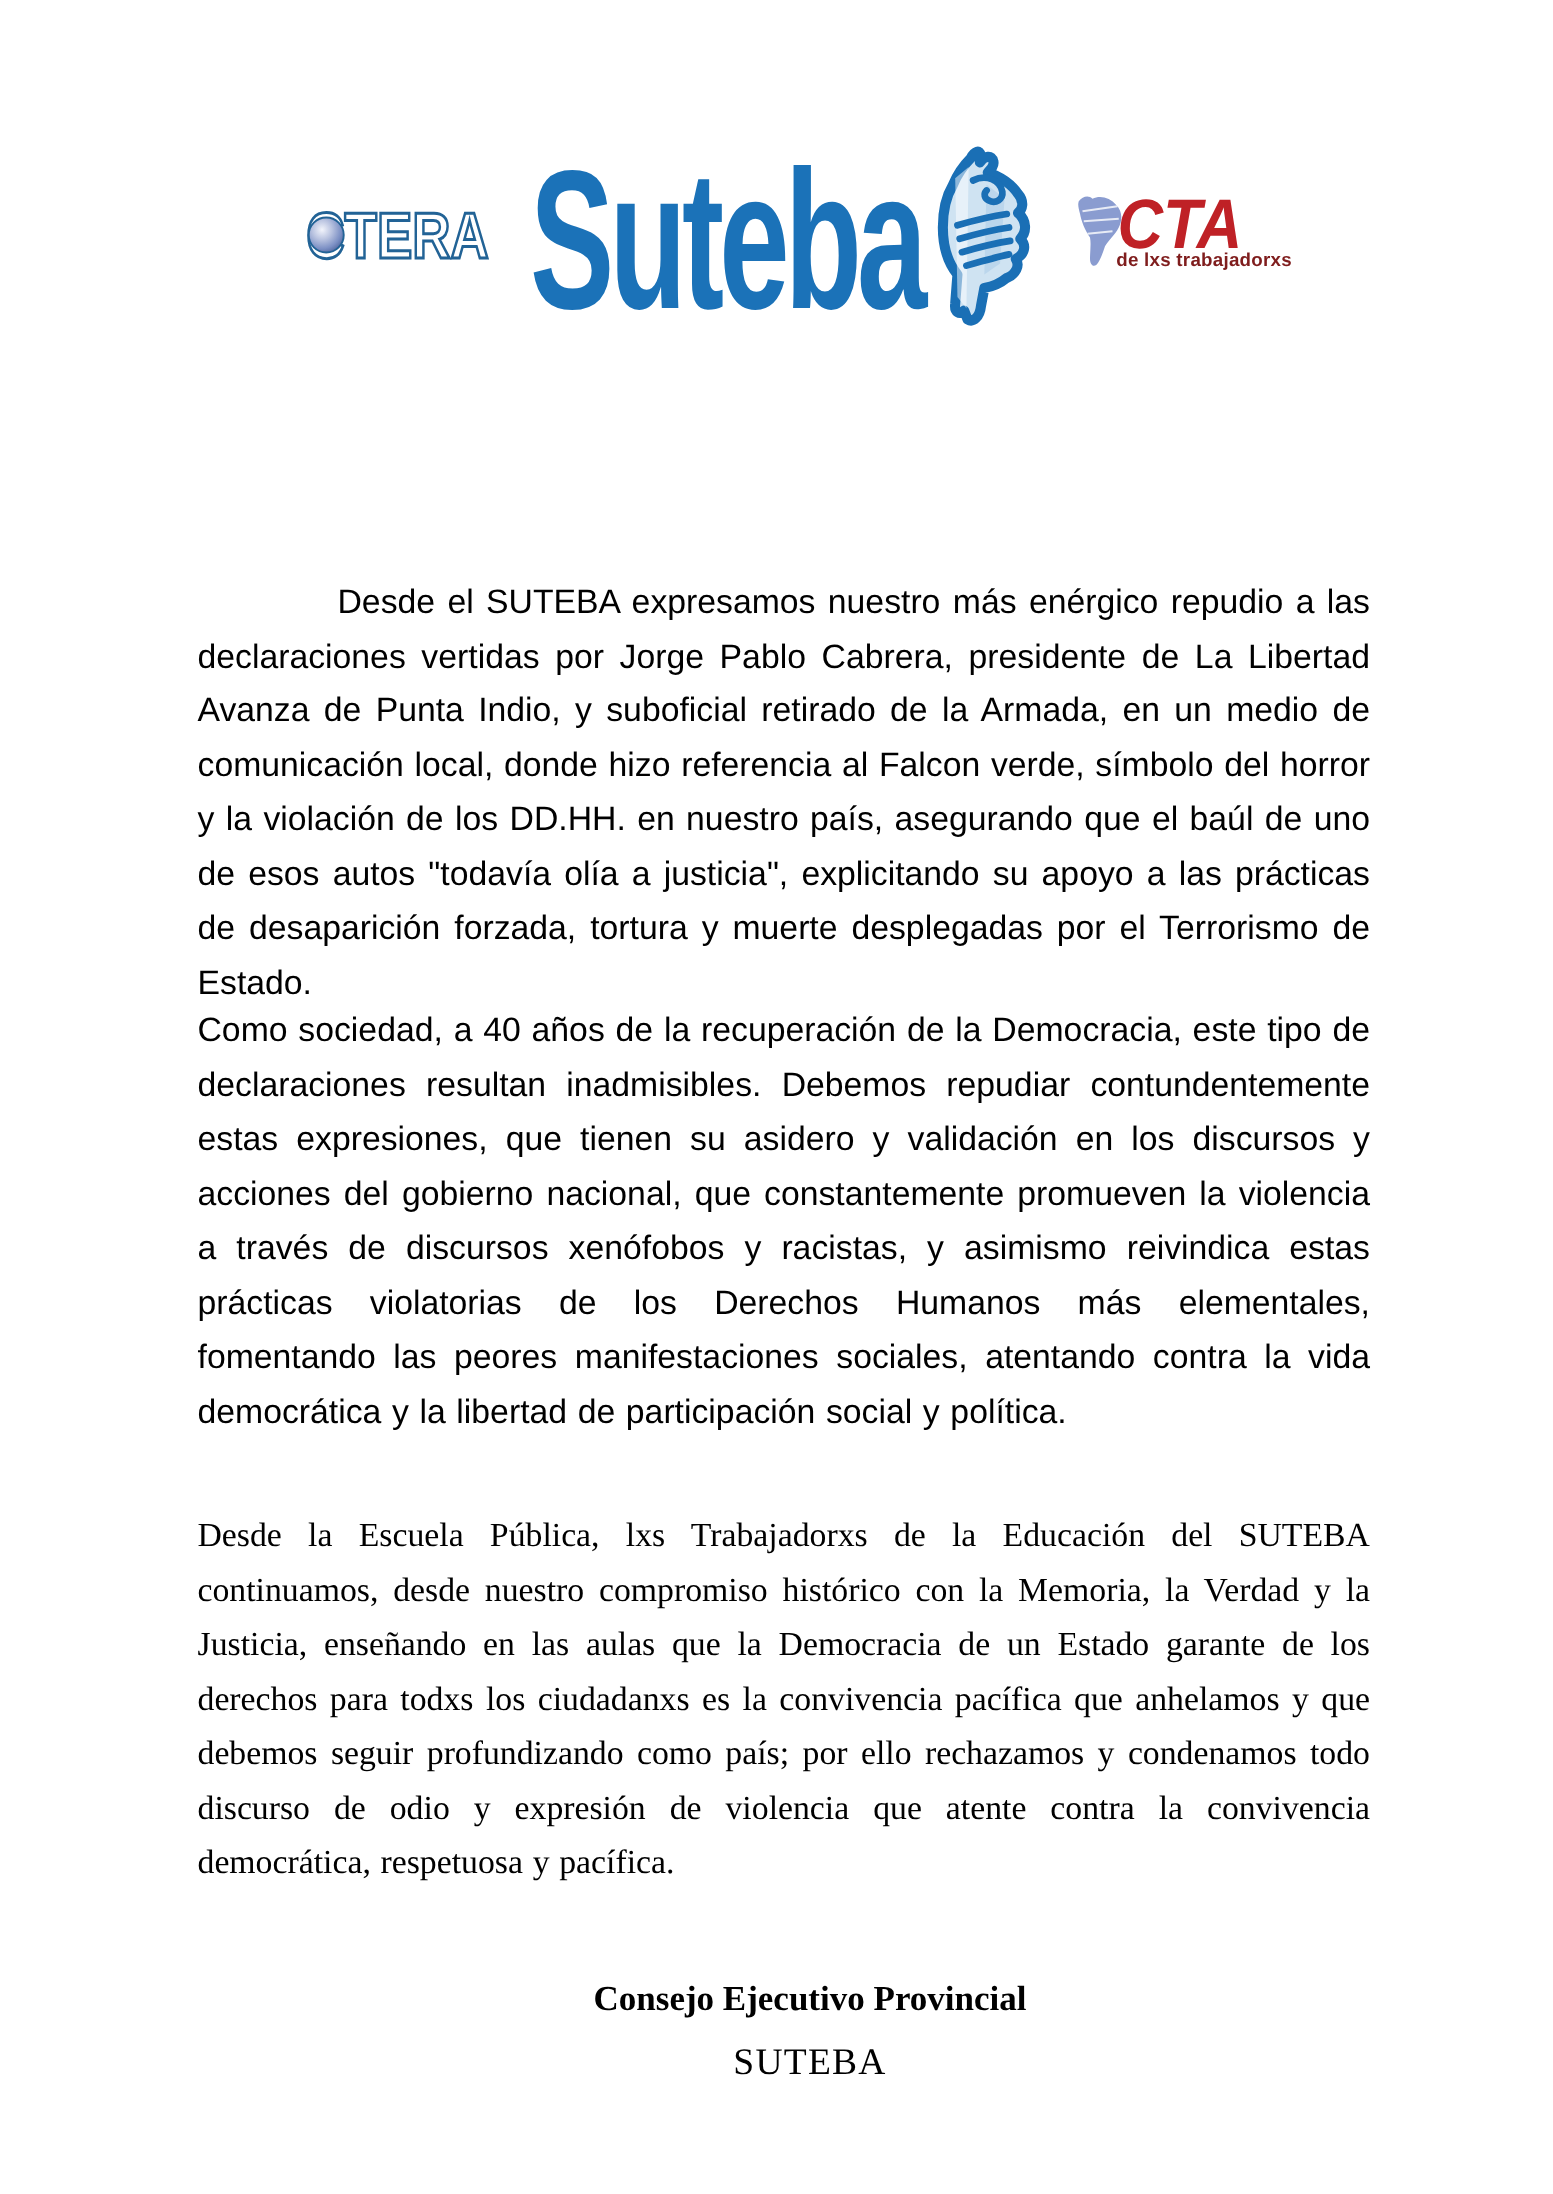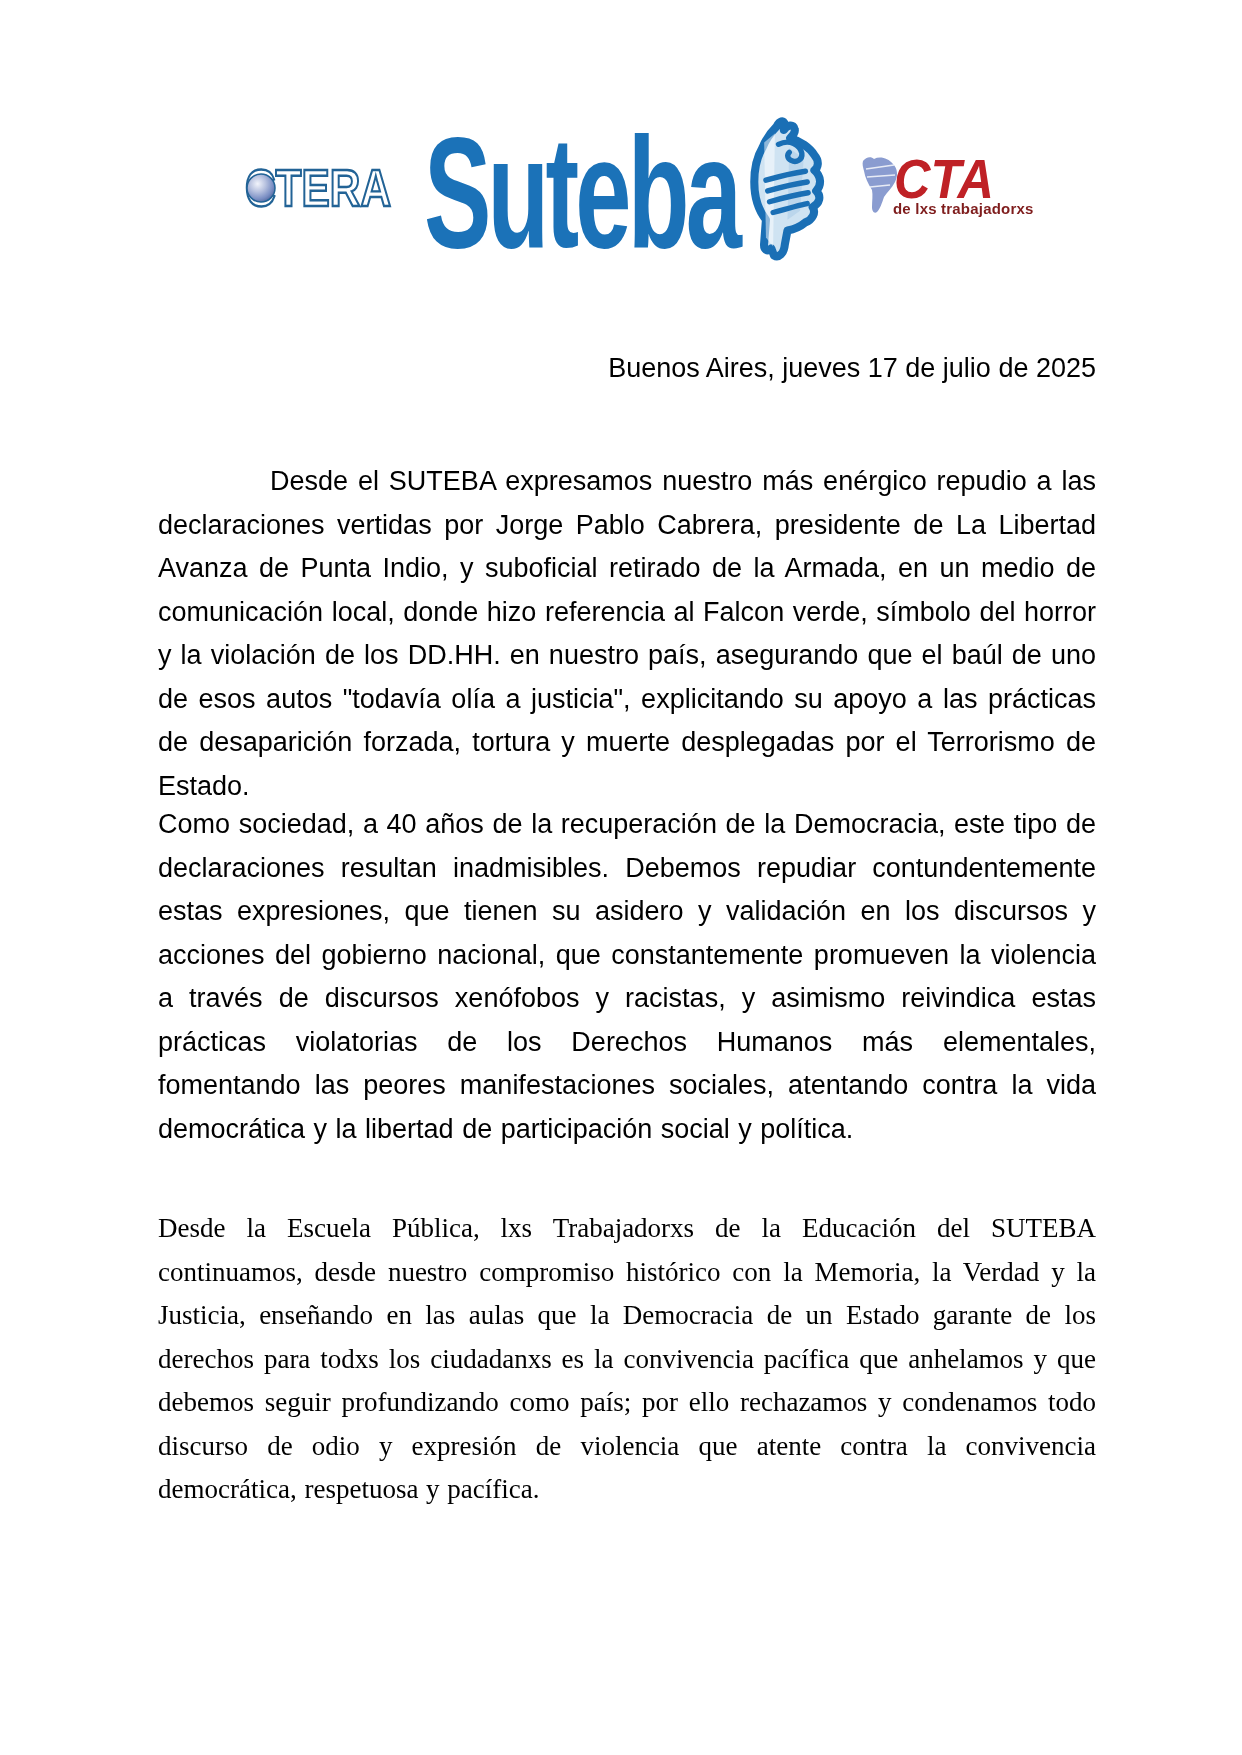--- a/index.html
+++ b/index.html
@@ -106,22 +106,25 @@
                    C 32,33 27,37 24,42 C 22,48 20,54 17,57 C 14,59 12,56 12,52
                    C 12,46 13,40 12,35 C 8,29 5,22 4,16 C 3,12 2,9 3,6 Z" fill="#8a9cd0"></path>
           <path d="M 6,14 L 34,10 M 7,22 L 35,20 M 10,32 L 30,30" stroke="#ffffff" stroke-width="1.6" opacity="0.8"></path>
         </svg>
       </div>
       <div class="cta-acronym">CTA</div>
       <div class="cta-tagline">de lxs trabajadorxs</div>
     </div>
   </div>
 
-  <div class="dateline">Buenos Aires, jueves 17 de julio de 2025</div>
 
   <p class="para para-1">Desde el SUTEBA expresamos nuestro más enérgico repudio a las declaraciones vertidas por Jorge Pablo Cabrera, presidente de La Libertad Avanza de Punta Indio, y suboficial retirado de la Armada, en un medio de comunicación local, donde hizo referencia al Falcon verde, símbolo del horror y la violación de los DD.HH. en nuestro país, asegurando que el baúl de uno de esos autos "todavía olía a justicia", explicitando su apoyo a las prácticas de desaparición forzada, tortura y muerte desplegadas por el Terrorismo de Estado.</p>
 
   <p class="para para-2">Como sociedad, a 40 años de la recuperación de la Democracia, este tipo de declaraciones resultan inadmisibles. Debemos repudiar contundentemente estas expresiones, que tienen su asidero y validación en los discursos y acciones del gobierno nacional, que constantemente promueven la violencia a través de discursos xenófobos y racistas, y asimismo reivindica estas prácticas violatorias de los Derechos Humanos más elementales, fomentando las peores manifestaciones sociales, atentando contra la vida democrática y la libertad de participación social y política.</p>
 
   <p class="para para-3">Desde la Escuela Pública, lxs Trabajadorxs de la Educación del SUTEBA continuamos, desde nuestro compromiso histórico con la Memoria, la Verdad y la Justicia, enseñando en las aulas que la Democracia de un Estado garante de los derechos para todxs los ciudadanxs es la convivencia pacífica que anhelamos y que debemos seguir profundizando como país; por ello rechazamos y condenamos todo discurso de odio y expresión de violencia que atente contra la convivencia democrática, respetuosa y pacífica.</p>
 
+  <div class="signature">
+    <div class="sig-line1">Consejo Ejecutivo Provincial</div>
+    <div class="sig-line2">SUTEBA</div>
+  </div>
 
 </div>
 
 </body></html>

